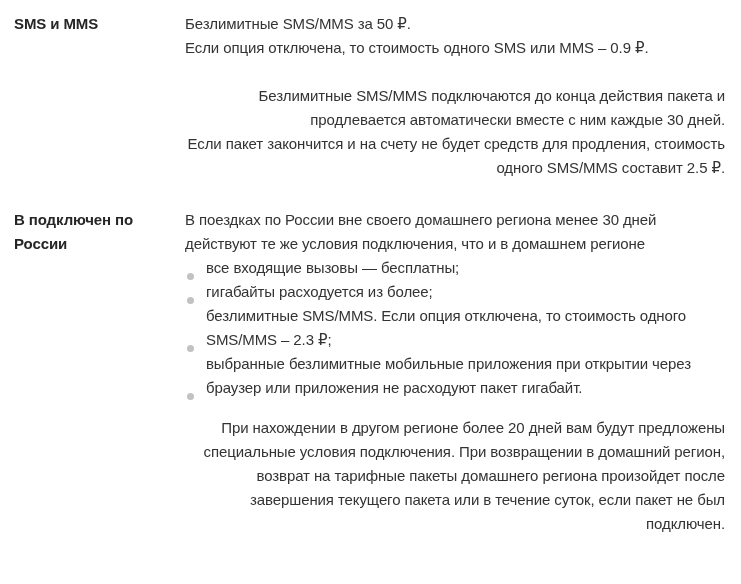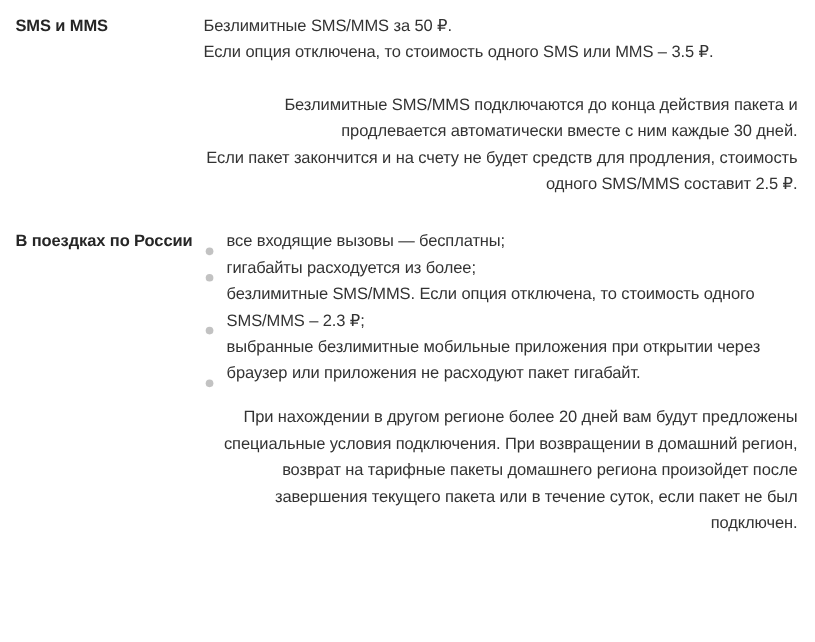--- a/index.html
+++ b/index.html
@@ -66,29 +66,30 @@
 </style>
 </head>
 <body>
 
 <div class="page">
 
   <section class="section">
     <h2 class="section-label">SMS и MMS</h2>
     <div class="content">
       <p>Безлимитные SMS/MMS за 50 ₽.
-Если опция отключена, то стоимость одного SMS или MMS – 3.5 ₽.</p>
+Если опция отключена, то стоимость одного SMS или MMS – 0.9 ₽.</p>
       <p>Безлимитные SMS/MMS подключаются до конца действия пакета и продлевается автоматически вместе с ним каждые 30 дней.
 Если пакет закончится и на счету не будет средств для продления, стоимость одного SMS/MMS составит 2.5 ₽.</p>
     </div>
   </section>
 
   <section class="section">
-    <h2 class="section-label">В поездках по России</h2>
+    <h2 class="section-label">В подключен по России</h2>
     <div class="content">
+      <p class="no-gap">В поездках по России вне своего домашнего региона менее 30 дней действуют те же условия подключения, что и в домашнем регионе</p>
       <ul class="conditions">
         <li>
           <span class="dot"></span>
           <span>все входящие вызовы — бесплатны;</span>
         </li>
         <li>
           <span class="dot"></span>
           <span>гигабайты расходуется из более;</span>
         </li>
         <li>

